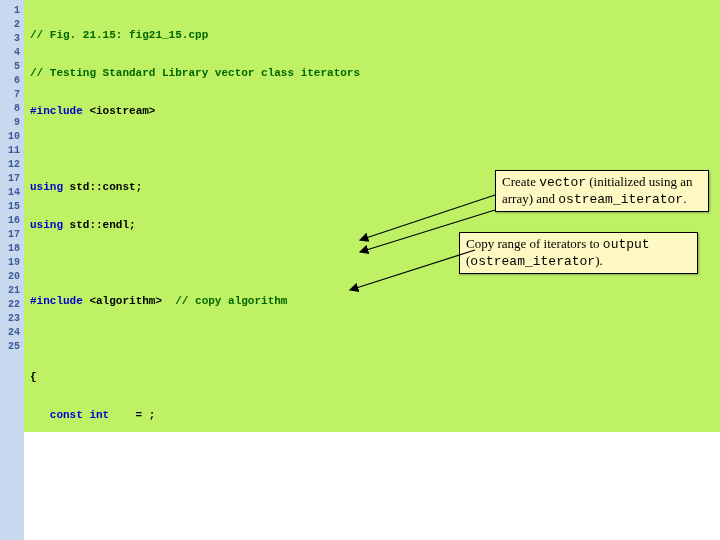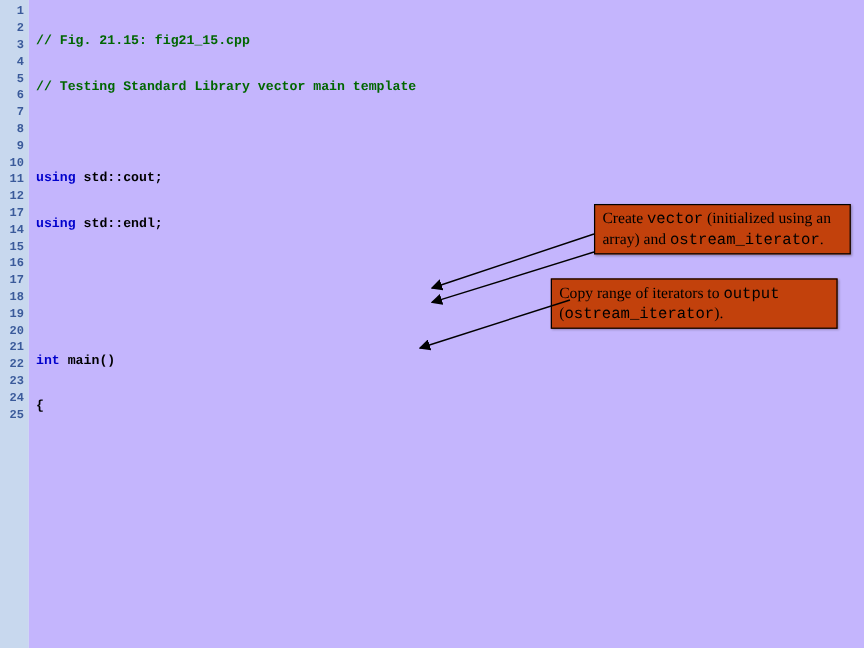--- a/index.html
+++ b/index.html
@@ -37,37 +37,37 @@
     font-weight: bold;
     font-size: 10px;
     line-height: 14px;
     padding-right: 4px;
   }
   .code {
     position: absolute;
     left: 24px;
     top: 0;
     right: 0;
-    height: 540px;
-    background: #c4b5fd;
+    height: 432px;
+    background: #bef264;
     padding: 4px 6px 0 6px;
     box-sizing: border-box;
     white-space: pre;
   }
   .code .row {
     line-height: 14px;
     height: 14px;
     color: #000;
     font-weight: bold;
   }
   .cmt { color: #006600; }
   .kw  { color: #0000cc; }
   .callout {
     position: absolute;
-    background: #c2410c;
+    background: #fef9c3;
     border: 1px solid #000;
     font-family: "Times New Roman", serif;
     font-size: 13px;
     padding: 3px 6px;
     line-height: 16px;
     box-shadow: 1px 1px 2px rgba(0,0,0,.3);
   }
   .callout .mono { font-family: "Courier New", monospace; }
   svg.arrows {
     position: absolute;
@@ -104,28 +104,30 @@
   <div class="ln">20</div>
   <div class="ln">21</div>
   <div class="ln">22</div>
   <div class="ln">23</div>
   <div class="ln">24</div>
   <div class="ln">25</div>
 </div>
 
 <div class="code">
   <div class="row"><span class="cmt">// Fig. 21.15: fig21_15.cpp</span></div>
-  <div class="row"><span class="cmt">// Testing Standard Library vector main template</span></div>
+  <div class="row"><span class="cmt">// Testing Standard Library vector class iterators</span></div>
+  <div class="row"><span class="kw">#include</span> <span>&lt;iostream&gt;</span></div>
   <div class="row"></div>
-  <div class="row"><span class="kw">using</span><span> std::cout;</span></div>
+  <div class="row"><span class="kw">using</span><span> std::const;</span></div>
   <div class="row"><span class="kw">using</span><span> std::endl;</span></div>
   <div class="row"></div>
+  <div class="row"><span class="kw">#include</span> <span>&lt;algorithm&gt;</span>  <span class="cmt">// copy algorithm</span></div>
   <div class="row"></div>
-  <div class="row"><span class="kw">int</span><span> main()</span></div>
   <div class="row"><span>{</span></div>
+  <div class="row"><span class="kw">   const int</span><span>    = ;</span></div>
   
   
   
   
   
   
   
   
   
   

